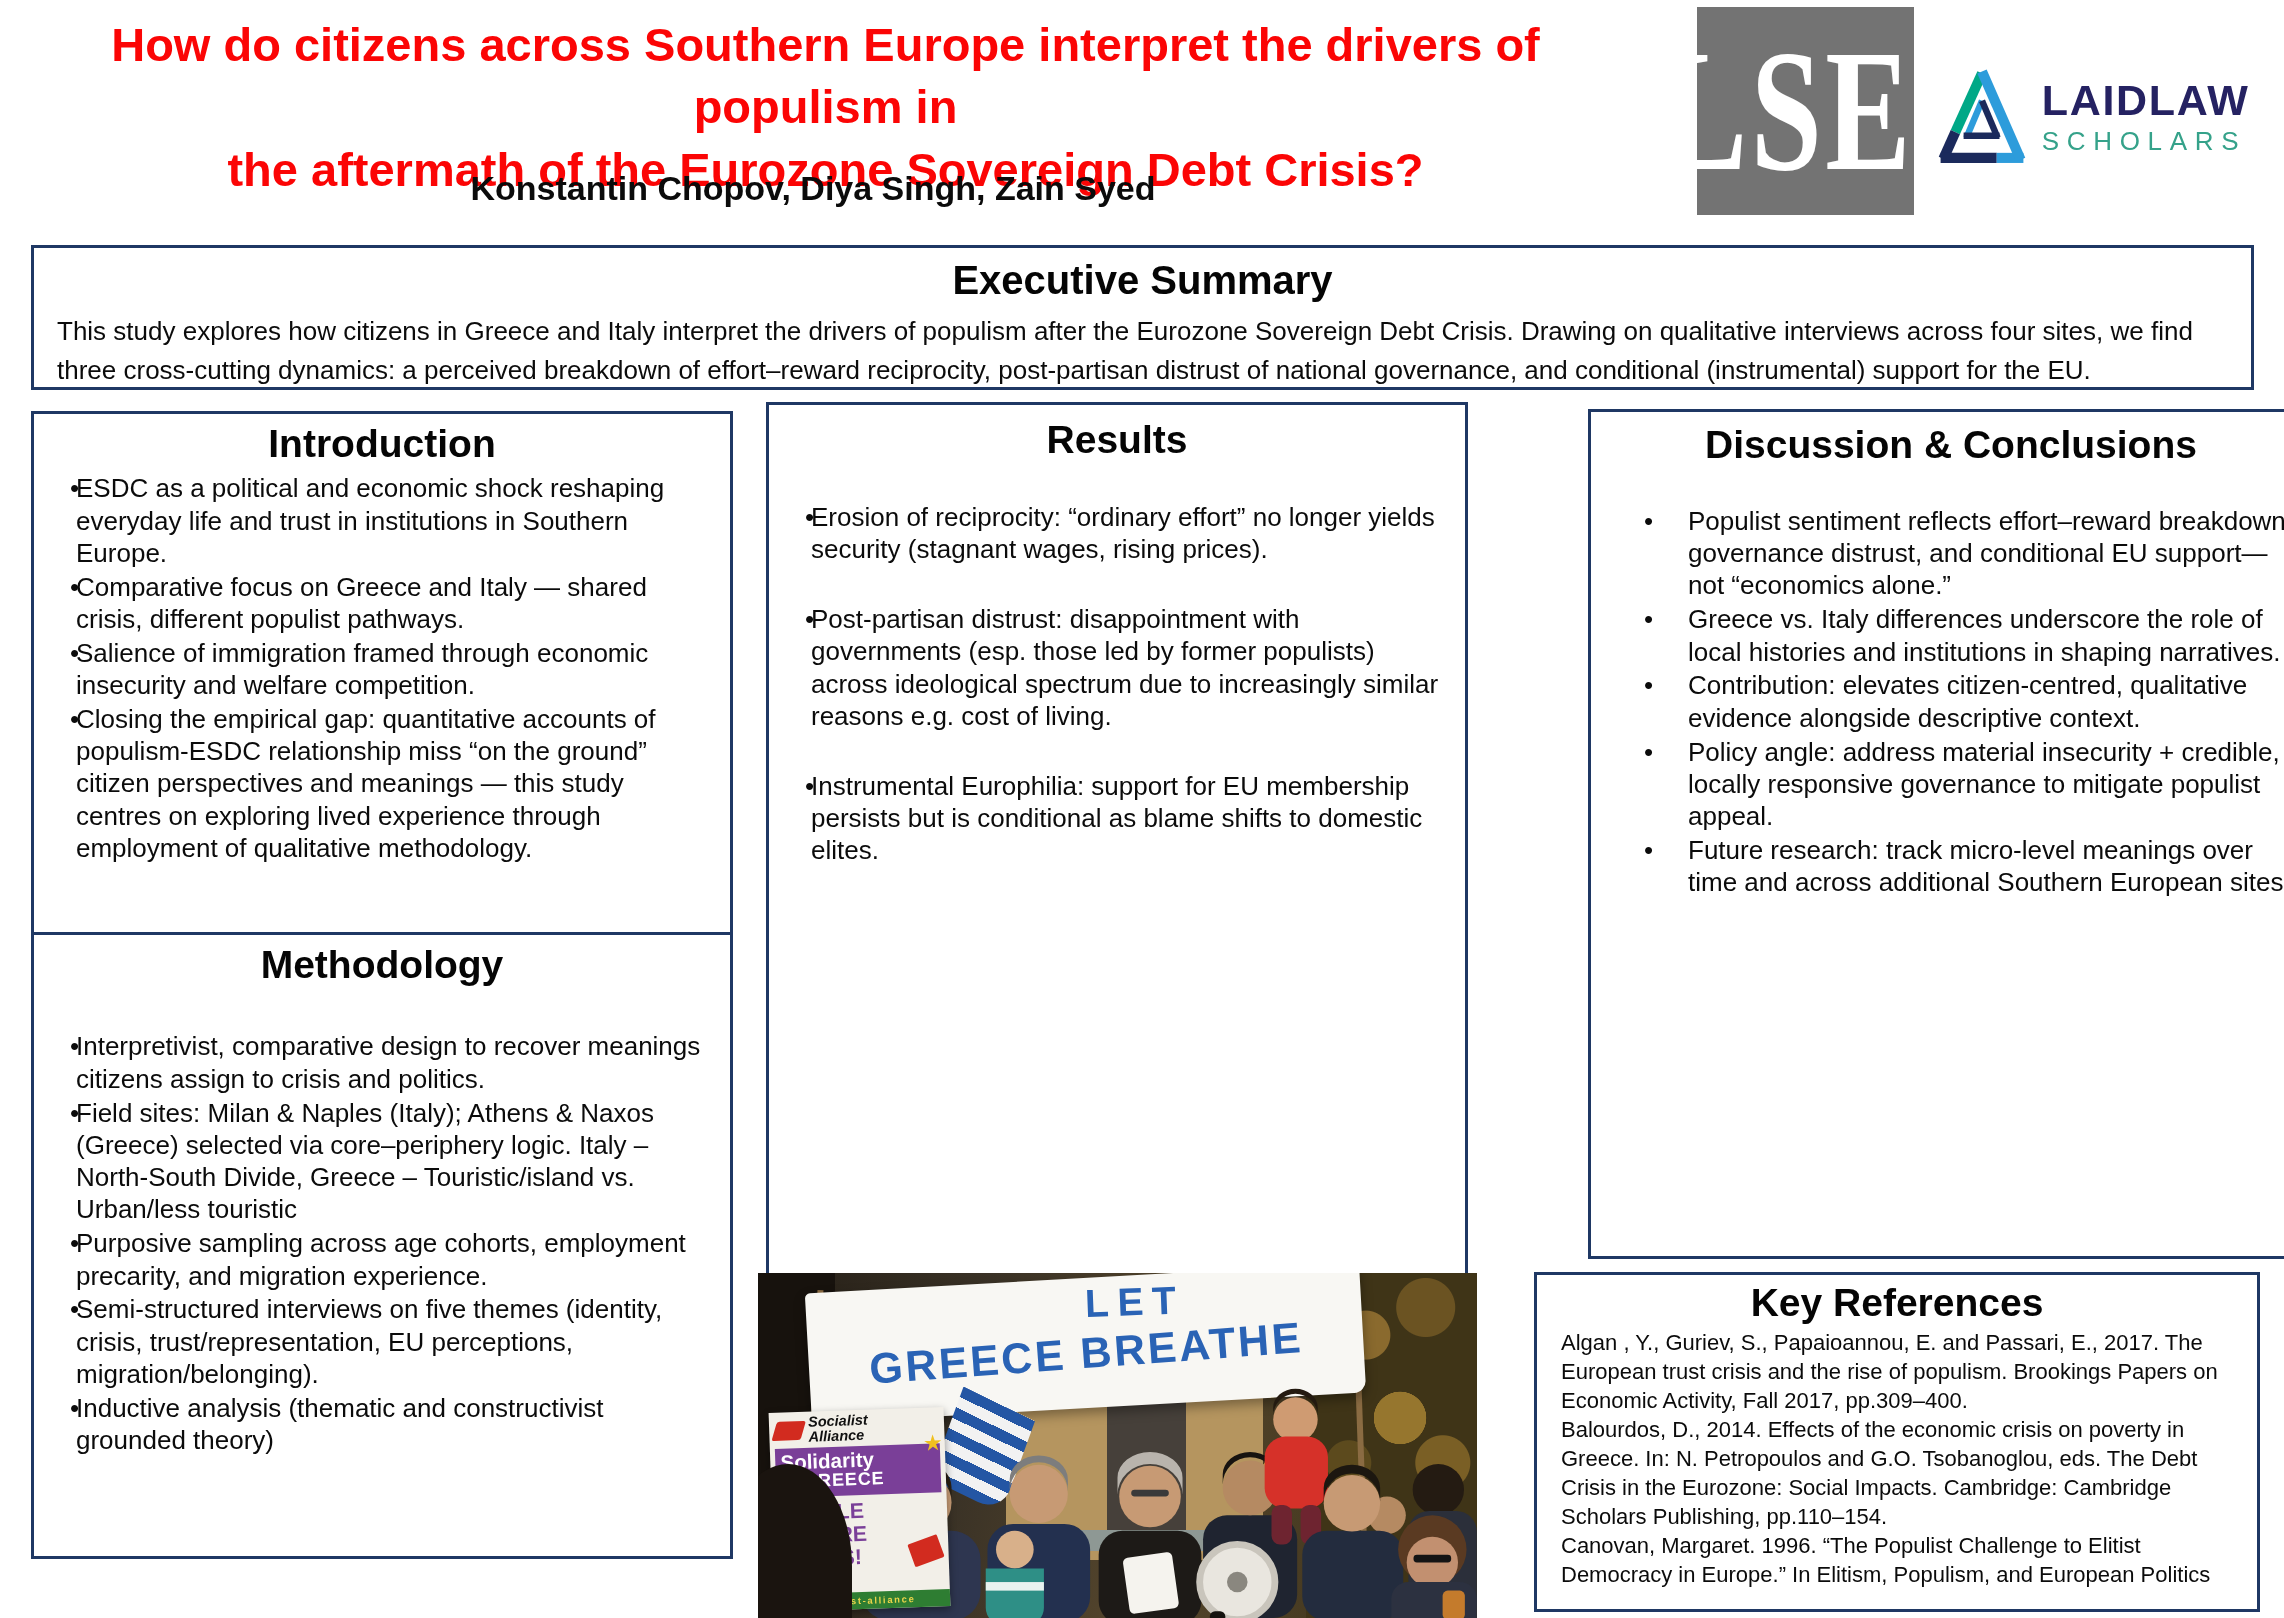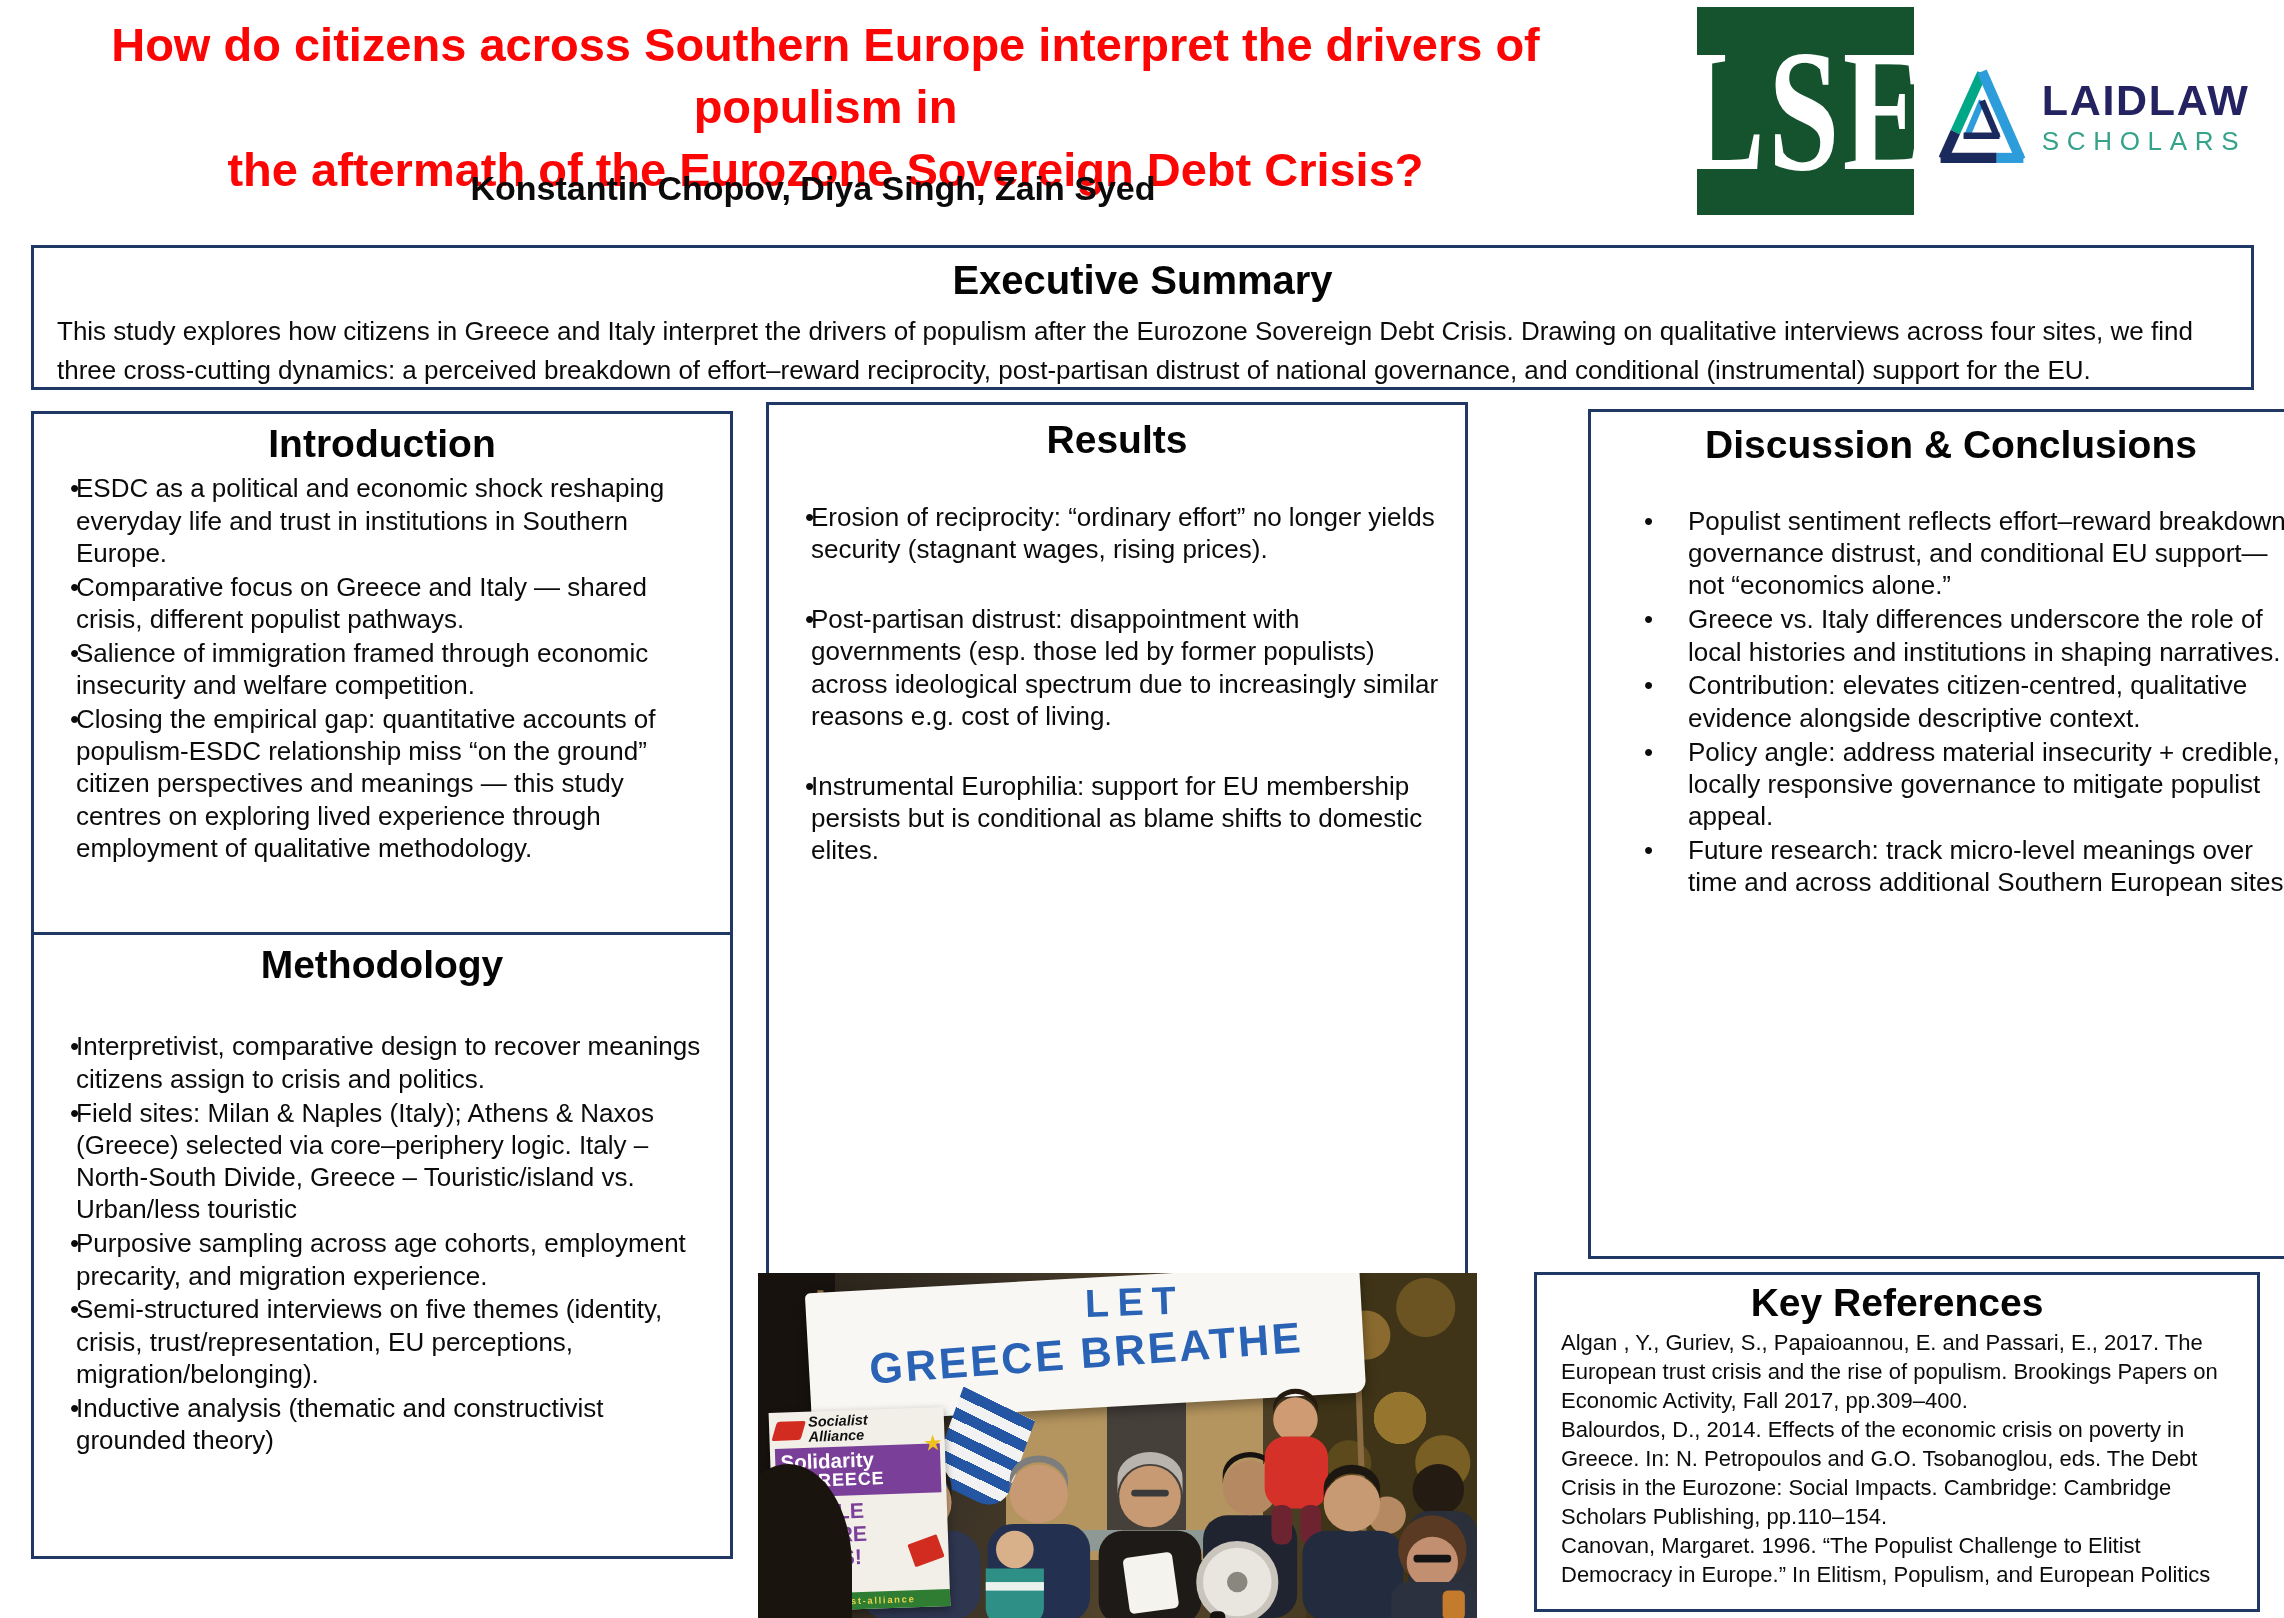--- a/index.html
+++ b/index.html
@@ -11,21 +11,21 @@
   .title{
     position:absolute;left:17px;top:13.7px;width:1617px;text-align:center;
     color:#fb0505;font-size:47px;font-weight:bold;line-height:1.33;
   }
   .authors{
     position:absolute;left:17px;top:169px;width:1592px;text-align:center;
     font-size:34px;font-weight:bold;color:#0b0b0b;
   }
   .lse-logo{
     position:absolute;left:1697px;top:6.8px;width:217px;height:208px;
-    background:#14532d;display:flex;align-items:center;justify-content:center;
+    background:#737373;display:flex;align-items:center;justify-content:flex-end;
   }
   .lse-logo span{
     color:#ffffff;font-family:"Liberation Serif",serif;font-weight:bold;
     font-size:128px;letter-spacing:3.4px;transform:scaleY(1.35);display:block;line-height:1;
   }
   .laidlaw-logo{position:absolute;left:1936px;top:44px;width:325px;height:145px;display:flex;align-items:center;}
   .laidlaw-tri{width:92px;height:103px;flex:0 0 auto;}
   .laidlaw-text{margin-left:13.7px;}
   .laidlaw-name{font-size:43px;font-weight:bold;letter-spacing:1.7px;line-height:1;}
   .laidlaw-sub{font-size:26px;letter-spacing:7.7px;margin-top:6.8px;line-height:1;}

